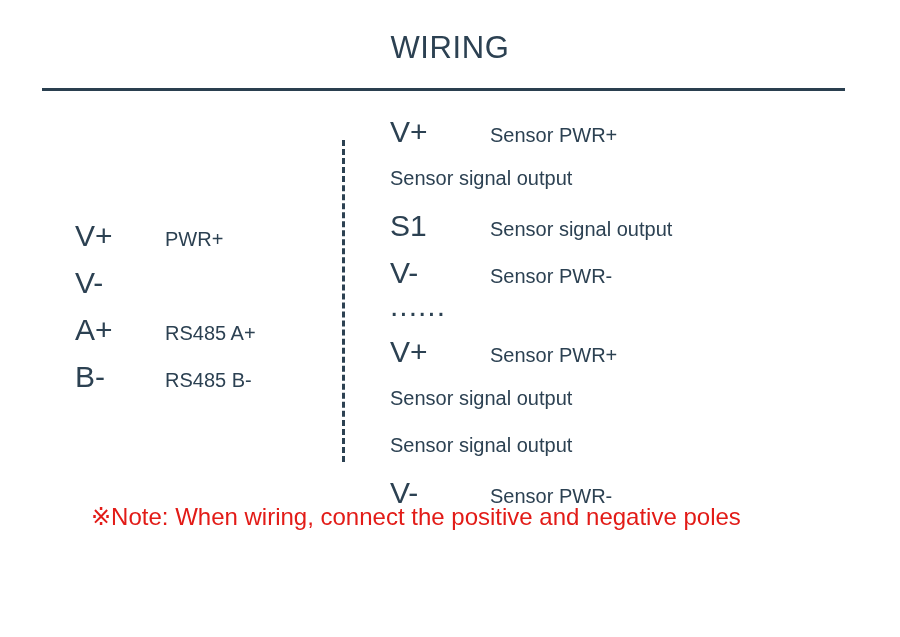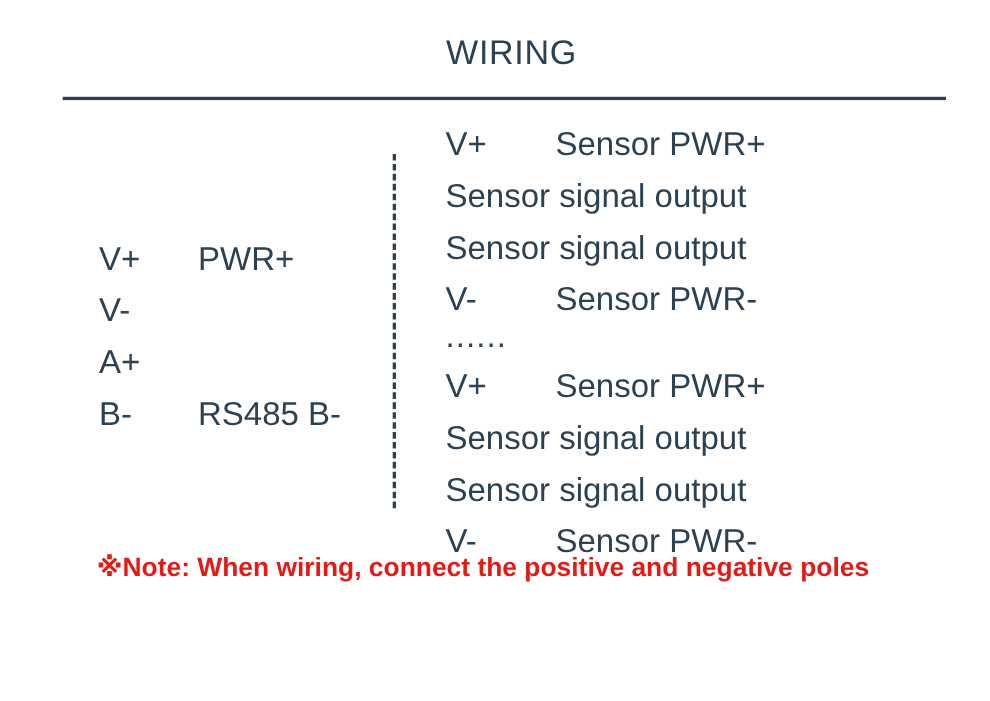--- a/index.html
+++ b/index.html
@@ -14,21 +14,20 @@
     position: relative;
     overflow: hidden;
     font-family: "Liberation Sans", "DejaVu Sans", sans-serif;
     color: #2c4152;
     -webkit-font-smoothing: antialiased;
   }
 
   .page {
     position: absolute;
     inset: 0;
-    margin-left: 15px;
   }
 
   
   .title {
     position: absolute;
     left: 0;
     top: 32px;
     width: 900px;
     text-align: center;
     font-size: 31px;
@@ -79,21 +78,21 @@
   .row .pin {
     width: 90px;
     flex: 0 0 90px;
     font-size: 30px;
     font-weight: 400;
     line-height: 47px;
     color: #2c4152;
     white-space: nowrap;
   }
   .row .desc {
-    font-size: 30px;
+    font-size: 20px;
     font-weight: 400;
     line-height: 47px;
     color: #2c4152;
     white-space: nowrap;
   }
 
   .right-block .row .pin {
     width: 100px;
     flex: 0 0 100px;
   }
@@ -104,27 +103,27 @@
   }
   .row.ellipsis .pin {
     line-height: 20px;
     font-size: 30px;
     letter-spacing: 1px;
   }
 
   
   .note {
     position: absolute;
-    left: 73px;
+    left: 91px;
     top: 500px;
     width: 800px;
     color: #e21b17;
     font-size: 24px;
     line-height: 33px;
-    font-weight: 700;
+    font-weight: 400;
   }
   .note-line {
     white-space: nowrap;
   }
 </style>
 </head>
 <body>
 
 <div class="page">
 
@@ -137,36 +136,38 @@
   <div class="left-block" id="left-block">
       <div class="row">
         <div class="pin">V+</div>
         <div class="desc">PWR+</div>
       </div>
       <div class="row">
         <div class="pin">V-</div>
       </div>
       <div class="row">
         <div class="pin">A+</div>
+        <div class="desc">RS485 A+</div>
       </div>
       <div class="row">
         <div class="pin">B-</div>
         <div class="desc">RS485 B-</div>
       </div>
     </div>
 
   <div class="right-block" id="right-block">
       <div class="row">
         <div class="pin">V+</div>
         <div class="desc">Sensor PWR+</div>
       </div>
       <div class="row">
         <div class="desc">Sensor signal output</div>
       </div>
       <div class="row">
+        <div class="pin">S1</div>
         <div class="desc">Sensor signal output</div>
       </div>
       <div class="row">
         <div class="pin">V-</div>
         <div class="desc">Sensor PWR-</div>
       </div>
       <div class="row ellipsis">
         <div class="pin">......</div>
         <div class="desc"></div>
       </div>

